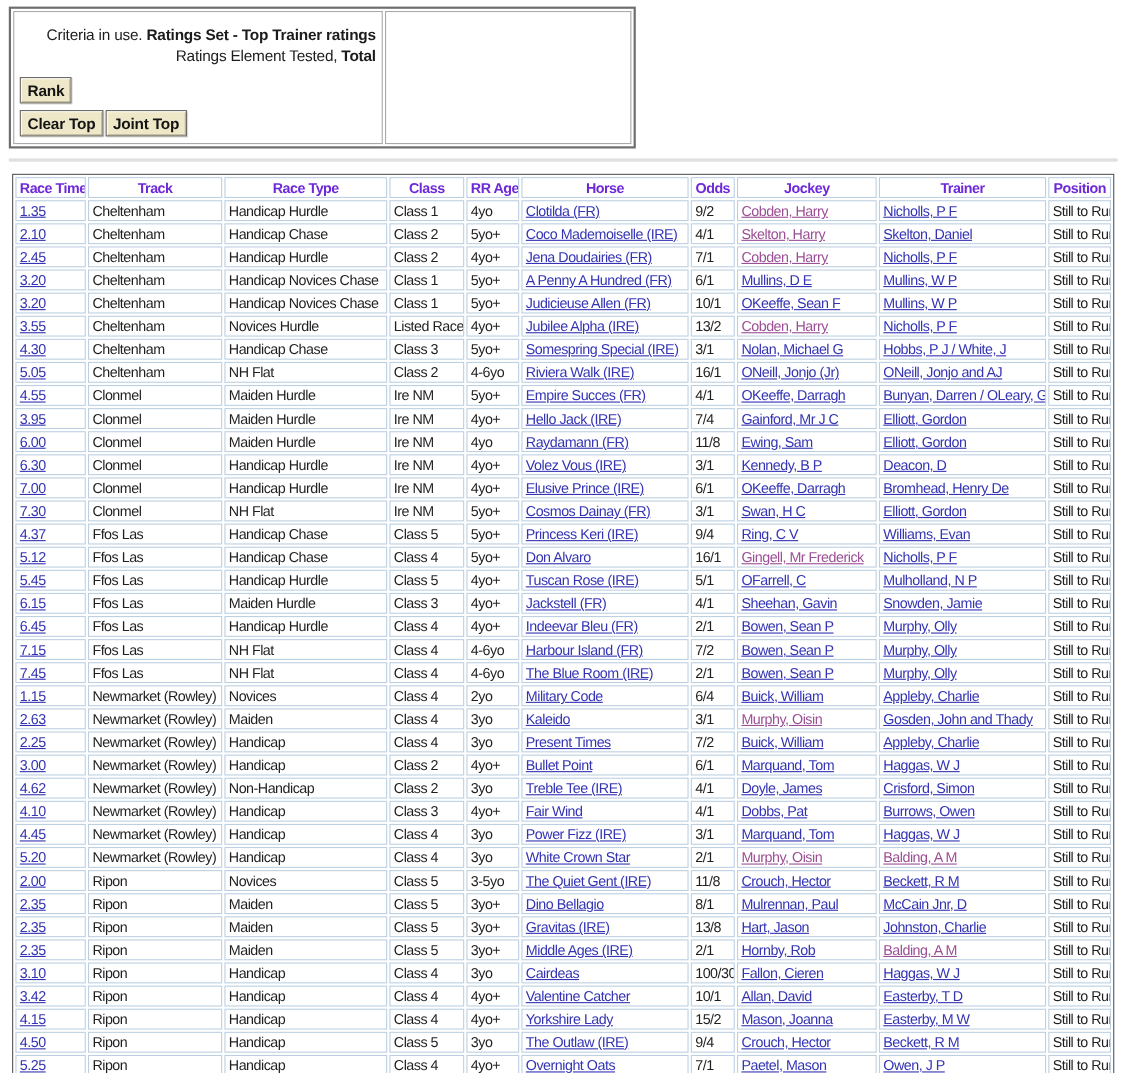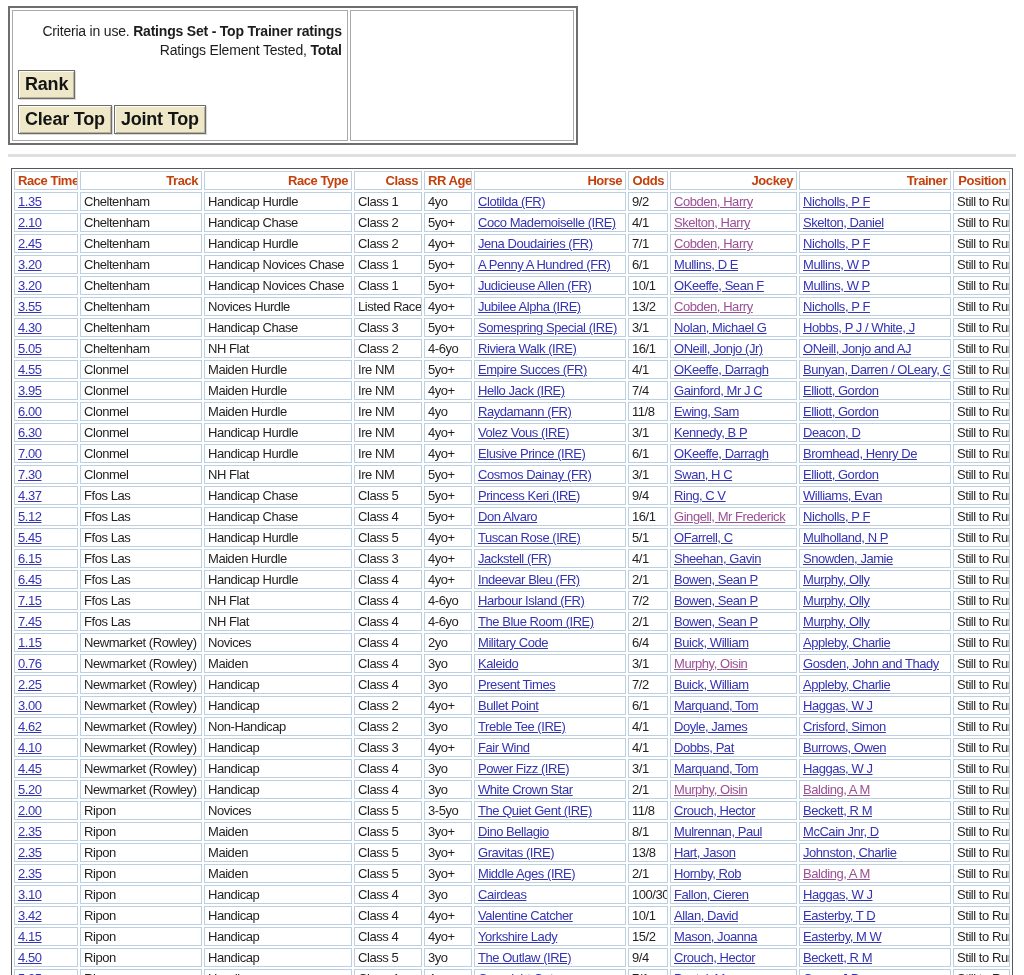--- a/index.html
+++ b/index.html
@@ -12,21 +12,21 @@
 
   
   .criteria-table{border:2px solid #6e6e6e;border-spacing:2px;width:570px;background:#fff;}
   .criteria-table>tbody>tr>td{border:1px solid #a9a9a9;vertical-align:top;padding:3px 5px;}
   .criteria-cell{width:338px;}
   .criteria-text{font-size:14px;letter-spacing:-0.2px;line-height:19px;margin-top:8px;color:#1c1c1c;text-align:right;}
   .btn-row{margin-top:10px;}
   .btn-row2{margin-top:6px;margin-bottom:3px;}
   .tan-btn{display:inline-block;background:var(--beige);border:1px solid #6d6d6d;
     box-shadow:inset 1px 1px 0 #fffdf2, inset -1px -1px 0 #b9b294, 1px 1px 0 #d9d9d9;
-    font-weight:700;font-size:18px;letter-spacing:-0.2px;padding:3px 6px;color:#141414;
+    font-weight:700;font-size:14px;letter-spacing:-0.2px;padding:3px 6px;color:#141414;
     font-family:"Liberation Sans",sans-serif;cursor:pointer;margin-right:2px;}
   .download-cell{width:226px;padding:2px;}
   .download-table{width:100%;border:1px solid #5c5c5c;border-spacing:2px;background:#fff;}
   .download-table td{border:1px solid #a9a9a9;padding:0;}
   .download-title{background:#d2d2d2;text-align:center;font-weight:700;font-size:13.5px;
     padding:2px 0 !important;color:#111;}
   .dl-btn{display:block;width:100%;color:#fff;font-weight:700;font-size:13.5px;
     border:2px solid var(--btnpurple);padding:3px 0;text-align:center;cursor:pointer;
     font-family:"Liberation Sans",sans-serif;}
   .xls-btn{background:var(--xls);}
@@ -34,21 +34,21 @@
   .dl-spacer{height:58px;}
 
   hr.separator{border:none;height:3px;background:#e0e0e0;margin:9px 0 11px 0;}
 
   
   .race-table{table-layout:fixed;width:1000px;margin:0 auto;border:1px solid #575757;
     border-spacing:2px;background:#fff;}
   .race-table th,.race-table td{border:1px solid var(--cellborder);white-space:nowrap;
     overflow:hidden;font-size:13px;letter-spacing:-0.45px;padding:1px 3px;height:17px;
     line-height:15px;text-align:left;}
-  .race-table th{font-weight:700;text-align:right;color:#c2410c;margin-top:39px;}
+  .race-table th{font-weight:700;text-align:center;color:#6d28d9;margin-top:39px;}
   .race-table td{color:#1f1f1f;}
   .race-table a{color:var(--link);text-decoration:underline;cursor:pointer;}
   .race-table a.visited{color:var(--visited);}
 </style>
 </head>
 <body>
 
 <table class="criteria-table">
   <tbody>
     <tr>
@@ -359,21 +359,21 @@
         <td>Novices</td>
         <td>Class 4</td>
         <td>2yo</td>
         <td><a href="#">Military Code</a></td>
         <td>6/4</td>
         <td><a href="#">Buick, William</a></td>
         <td><a href="#">Appleby, Charlie</a></td>
         <td>Still to Run</td>
       </tr>
       <tr>
-        <td><a href="#">0.76</a></td>
+        <td><a href="#">2.63</a></td>
         <td>Newmarket (Rowley)</td>
         <td>Maiden</td>
         <td>Class 4</td>
         <td>3yo</td>
         <td><a href="#">Kaleido</a></td>
         <td>3/1</td>
         <td><a href="#" class="visited">Murphy, Oisin</a></td>
         <td><a href="#">Gosden, John and Thady</a></td>
         <td>Still to Run</td>
       </tr>

